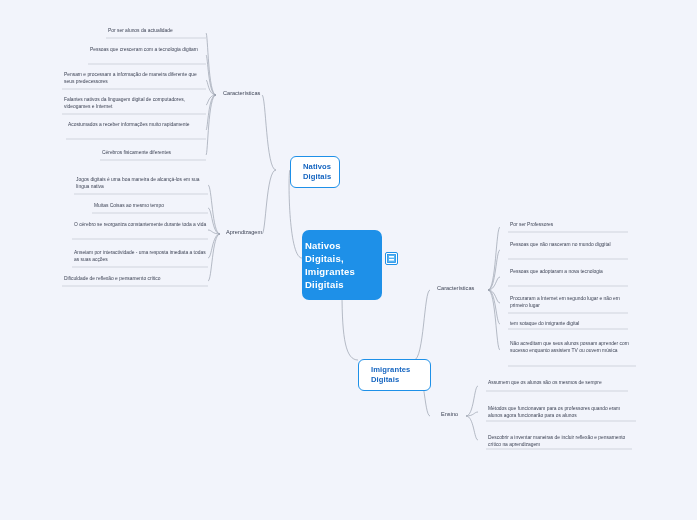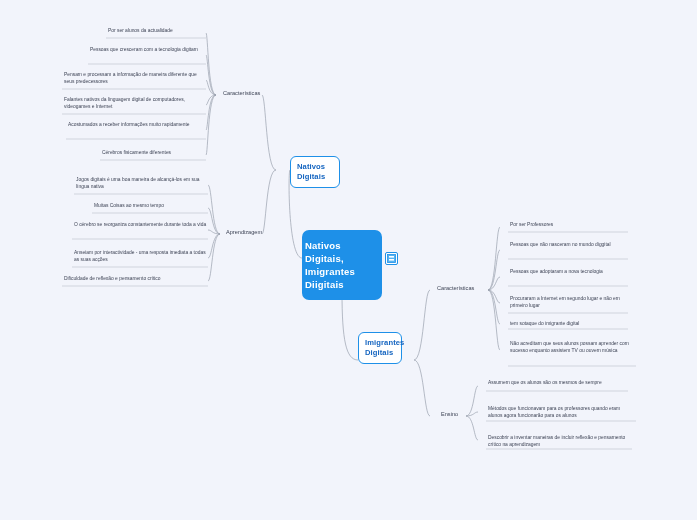--- a/index.html
+++ b/index.html
@@ -39,21 +39,21 @@
   
   .branch-node {
     position: absolute;
     background: #ffffff;
     border: 1.4px solid #1e90e8;
     color: #1565c0;
     border-radius: 6px;
     font-size: 7.6px;
     font-weight: bold;
     line-height: 10px;
-    padding: 5px 6px;
+    padding: 5px 12px;
     box-sizing: border-box;
     letter-spacing: .1px;
   }
   
   .sub-label {
     position: absolute;
     color: #3d4355;
     font-size: 5.6px;
     line-height: 8px;
     white-space: nowrap;
@@ -157,21 +157,21 @@
   <div class="badge" style="left:385px; top:252px;">
     <svg width="9" height="9" viewBox="0 0 9 9">
       <rect x="0.5" y="0.5" width="8" height="8" fill="#55b3f3" stroke="#1e90e8" stroke-width="0.8"></rect>
       <rect x="2" y="2" width="5" height="1.6" fill="#ffffff"></rect>
       <rect x="2" y="5" width="5" height="1.6" fill="#ffffff"></rect>
     </svg>
   </div>
 
   <div class="branch-node" style="left:290px; top:156px; width:50px;">Nativos Digitais</div>
 
-  <div class="branch-node" style="left:358px; top:332px; width:44px;">Imigrantes Digitais</div>
+  <div class="branch-node" style="left:358px; top:359px; width:73px;">Imigrantes Digitais</div>
 
   <div class="sub-label" style="left:223px; top:89px;">Características</div>
   <div class="sub-label" style="left:226px; top:228px;">Aprendizagem</div>
   <div class="sub-label" style="left:437px; top:284px;">Características</div>
   <div class="sub-label" style="left:441px; top:410px;">Ensino</div>
 
   <div class="leaf" style="left:108px; top:27px; width:98px;">Por ser alunos da actualidade</div>
   <div class="leaf" style="left:90px; top:46px; width:116px;">Pessoas que cresceram com a tecnologia digitam</div>
   <div class="leaf" style="left:64px; top:71px; width:142px;">Pensam e processam a informação de maneira diferente que seus predecessores</div>
   <div class="leaf" style="left:64px; top:96px; width:142px;">Falantes nativos da linguagem digital de computadores, videogames e Internet</div>

